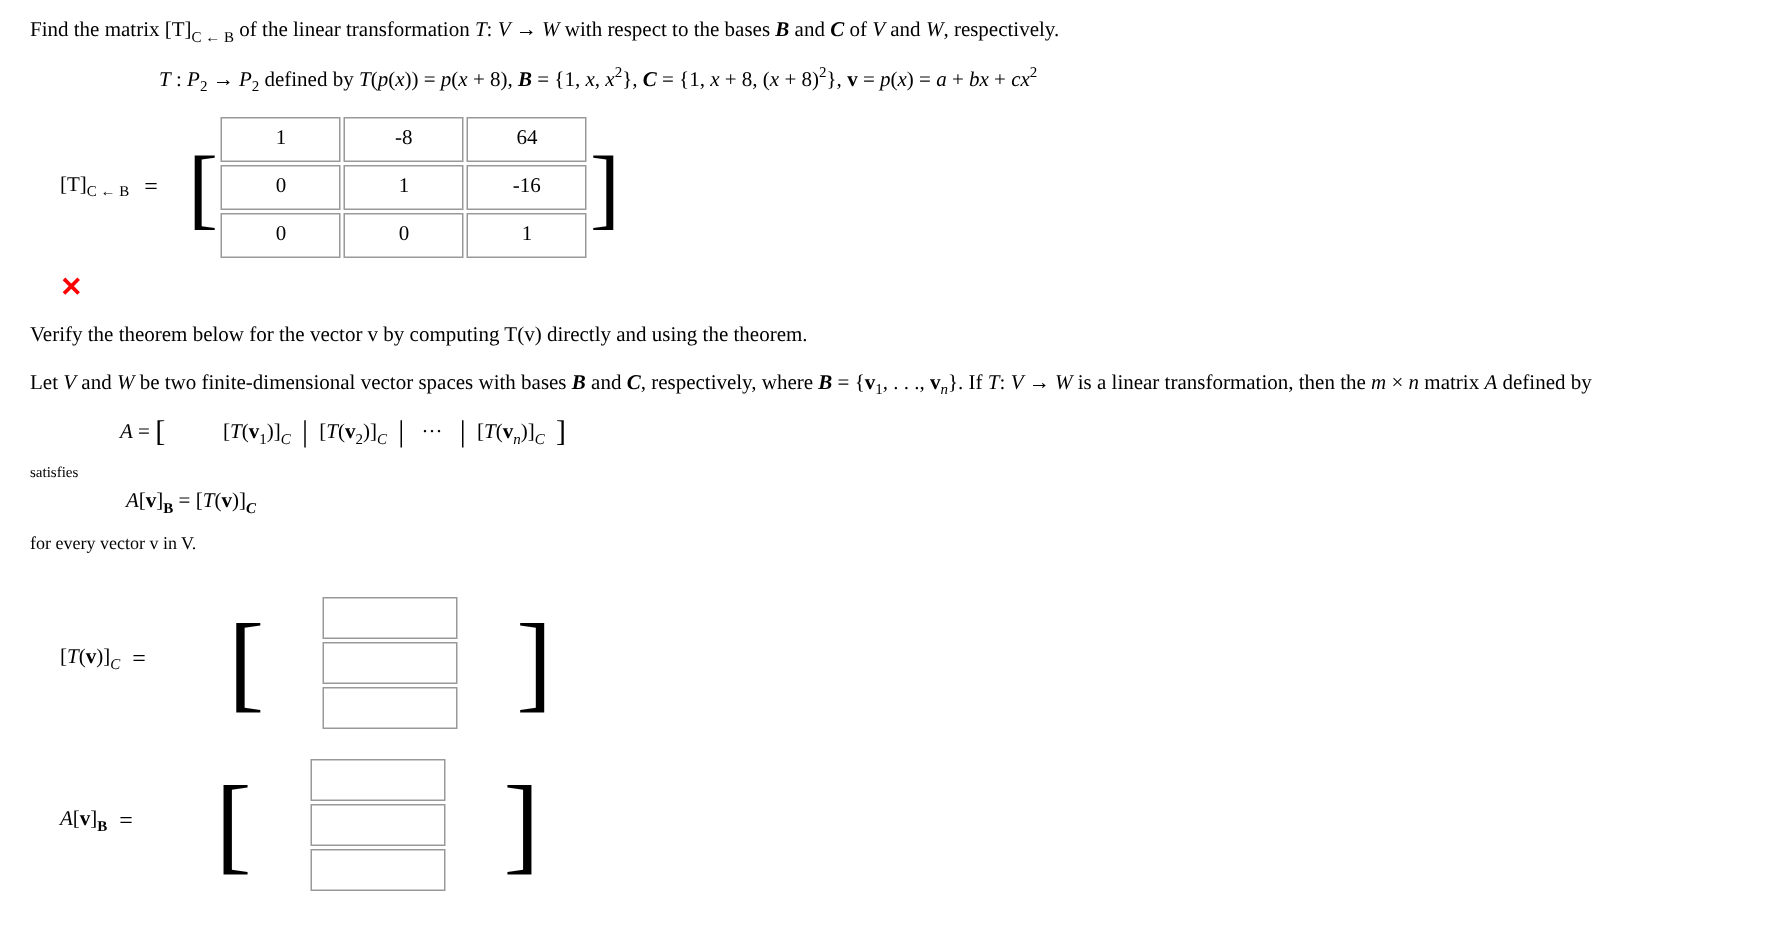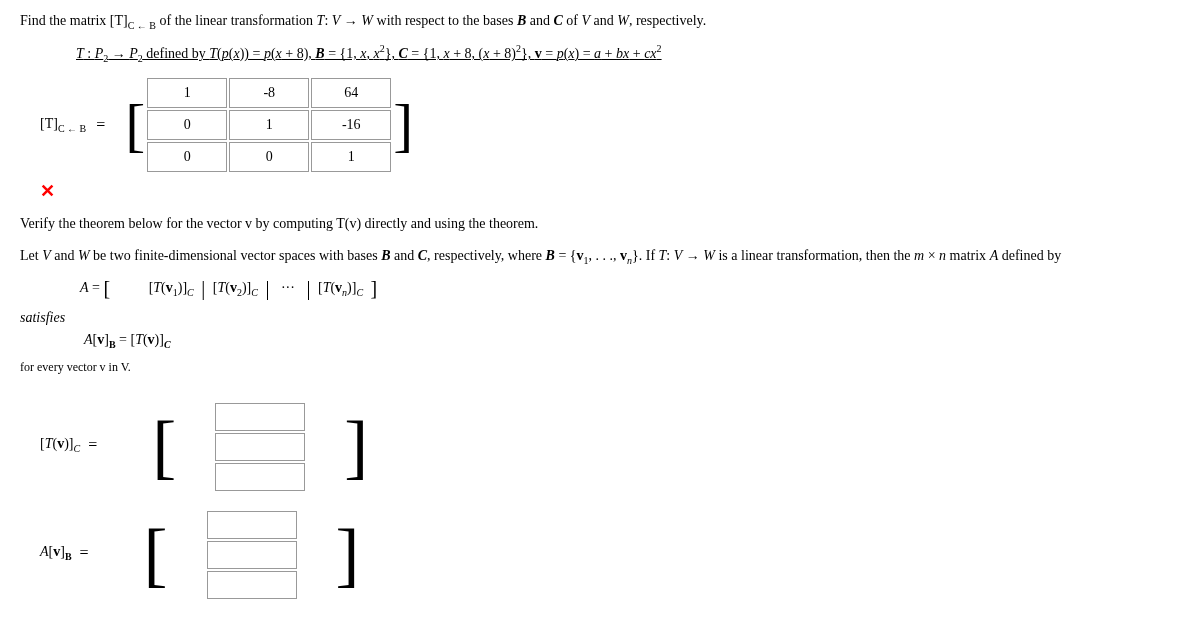--- a/index.html
+++ b/index.html
@@ -11,24 +11,23 @@
       width: 1184px;
       min-height: 628px;
       padding: 10px 20px;
     }
     .problem-header {
       font-size: 14px;
       margin-bottom: 10px;
       line-height: 1.6;
     }
     .transform-line {
-      margin-left: 56px;
+      margin-left: 86px;
       margin-bottom: 14px;
       font-size: 14px;
-      text-decoration: underline;
     }
     .matrix-section {
       display: flex;
       align-items: center;
       margin-left: 20px;
       margin-bottom: 8px;
     }
     .matrix-label {
       font-size: 14px;
       margin-right: 10px;
@@ -84,23 +83,22 @@
       line-height: 1.7;
     }
     .theorem-formula {
       margin-left: 60px;
       font-size: 14px;
       margin-bottom: 10px;
       display: flex;
       align-items: center;
     }
     .satisfies {
-      font-size: 14px;
+      font-size: 10px;
       margin-bottom: 6px;
-      font-style: italic;
     }
     .satisfies-formula {
       margin-left: 64px;
       font-size: 14px;
       margin-bottom: 10px;
     }
     .every-vector {
       font-size: 12px;
       margin-bottom: 28px;
     }

